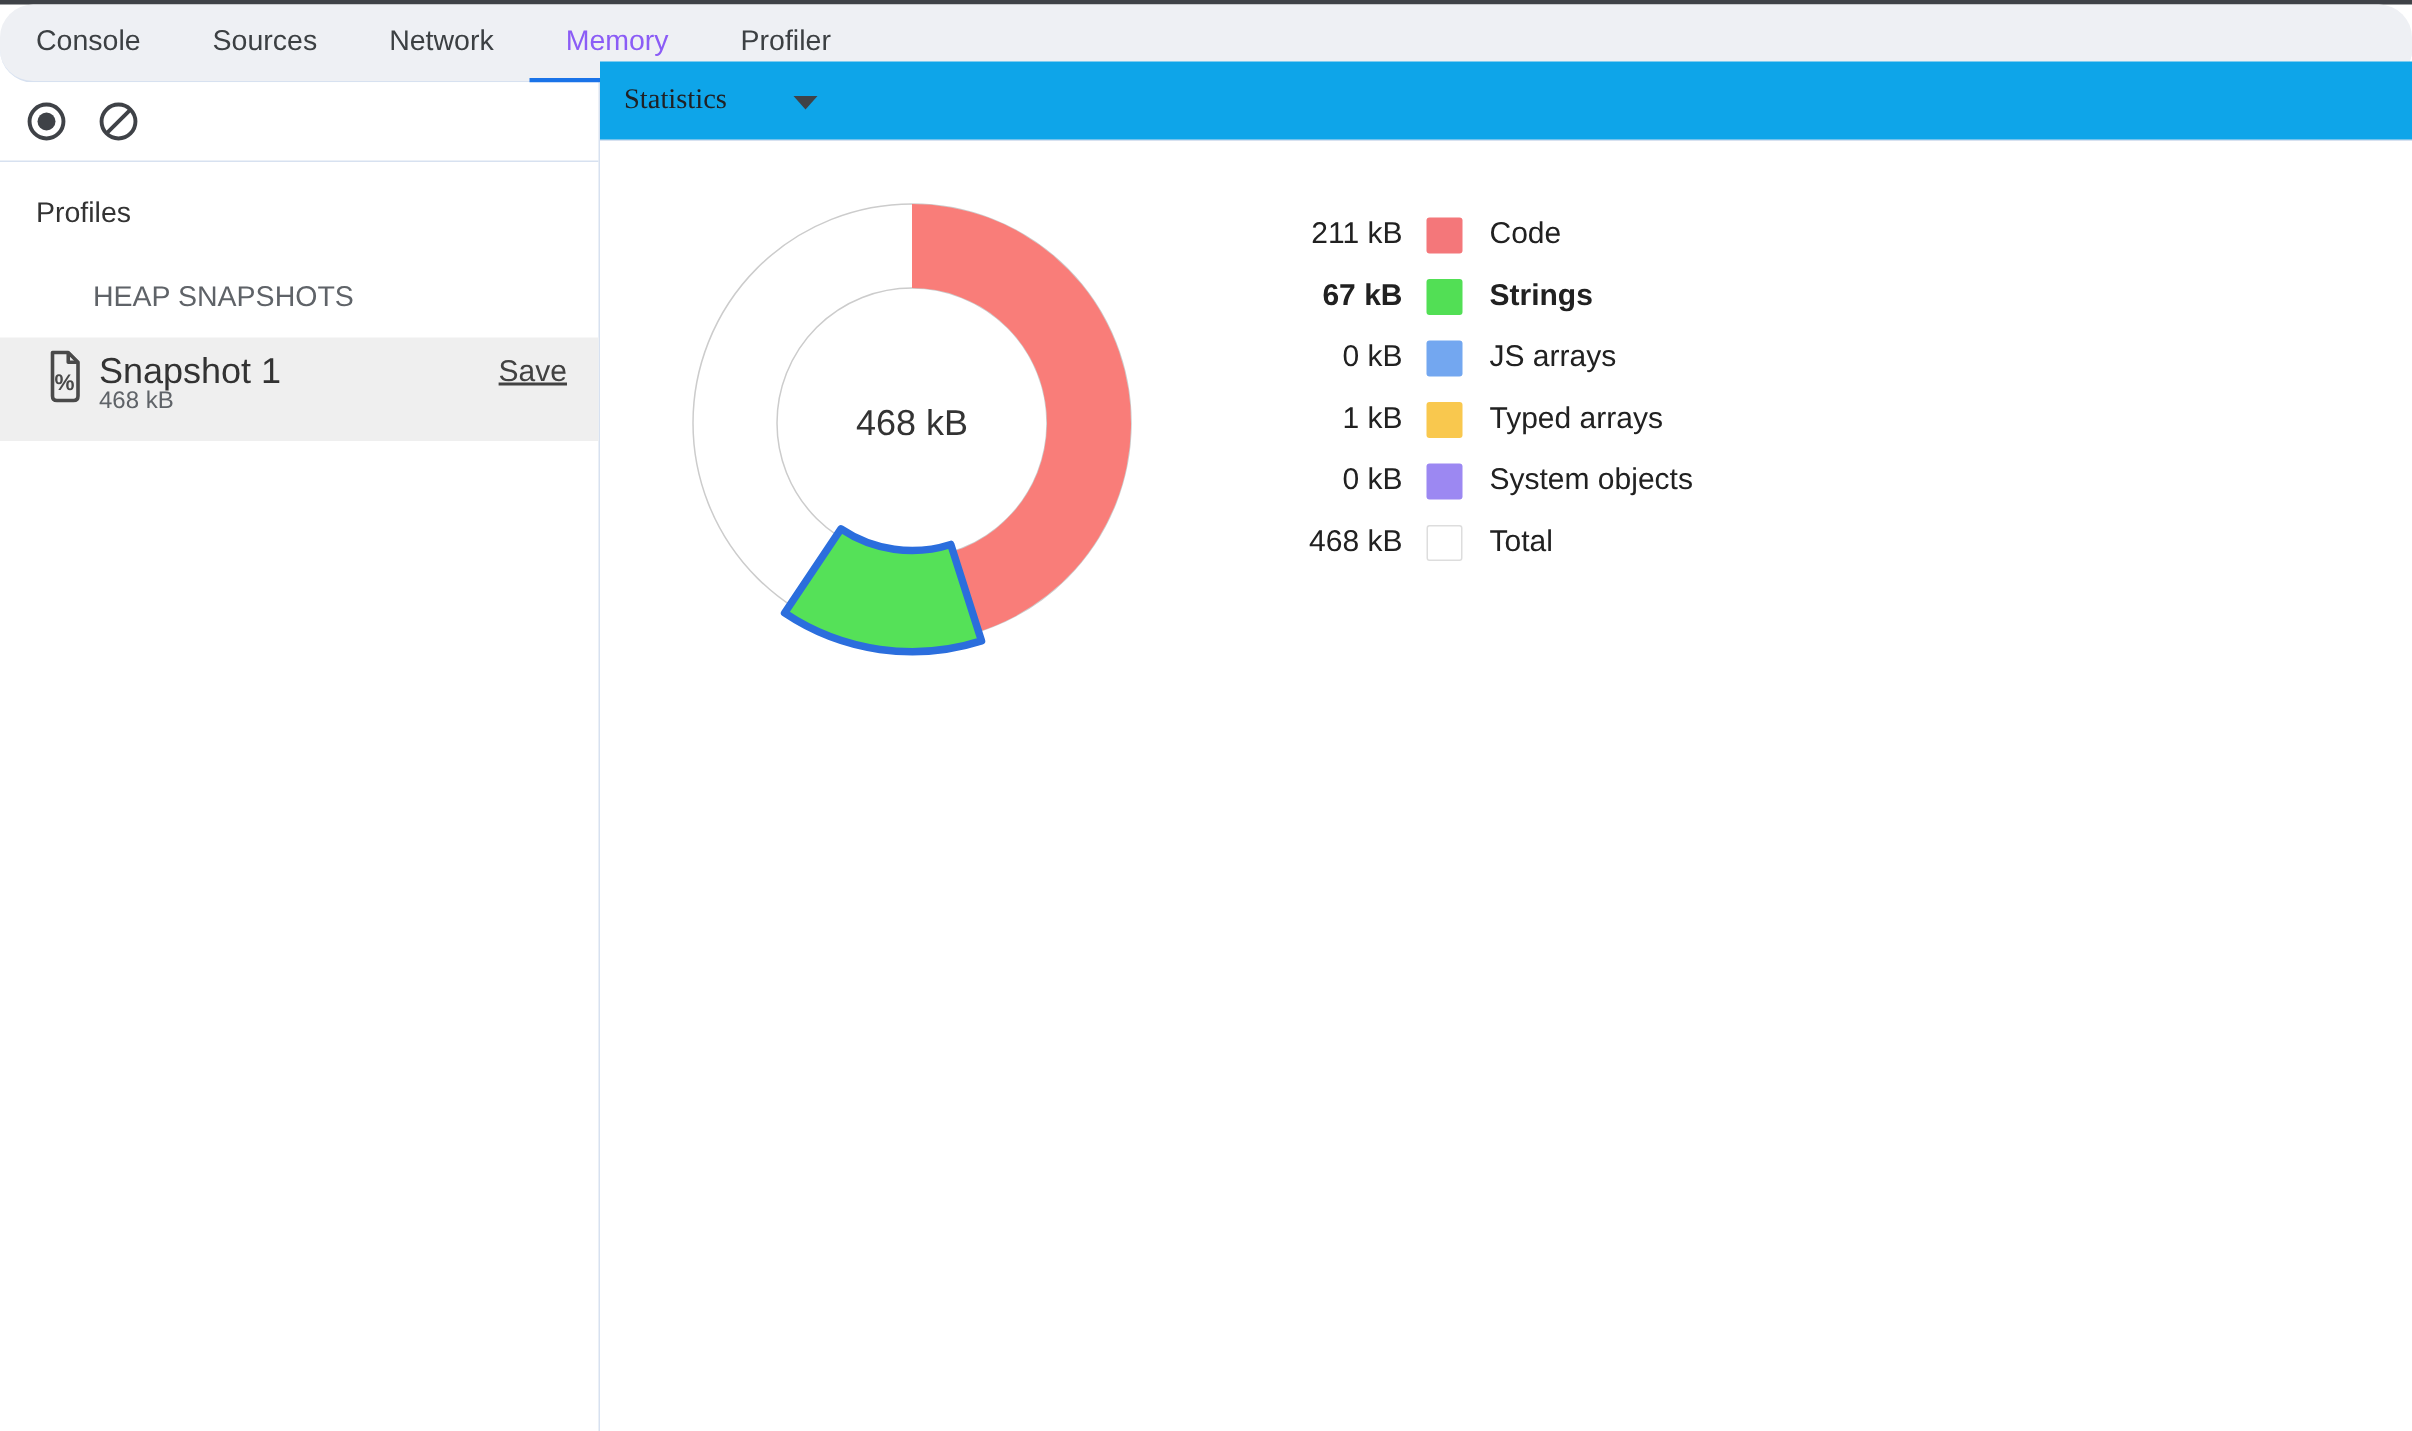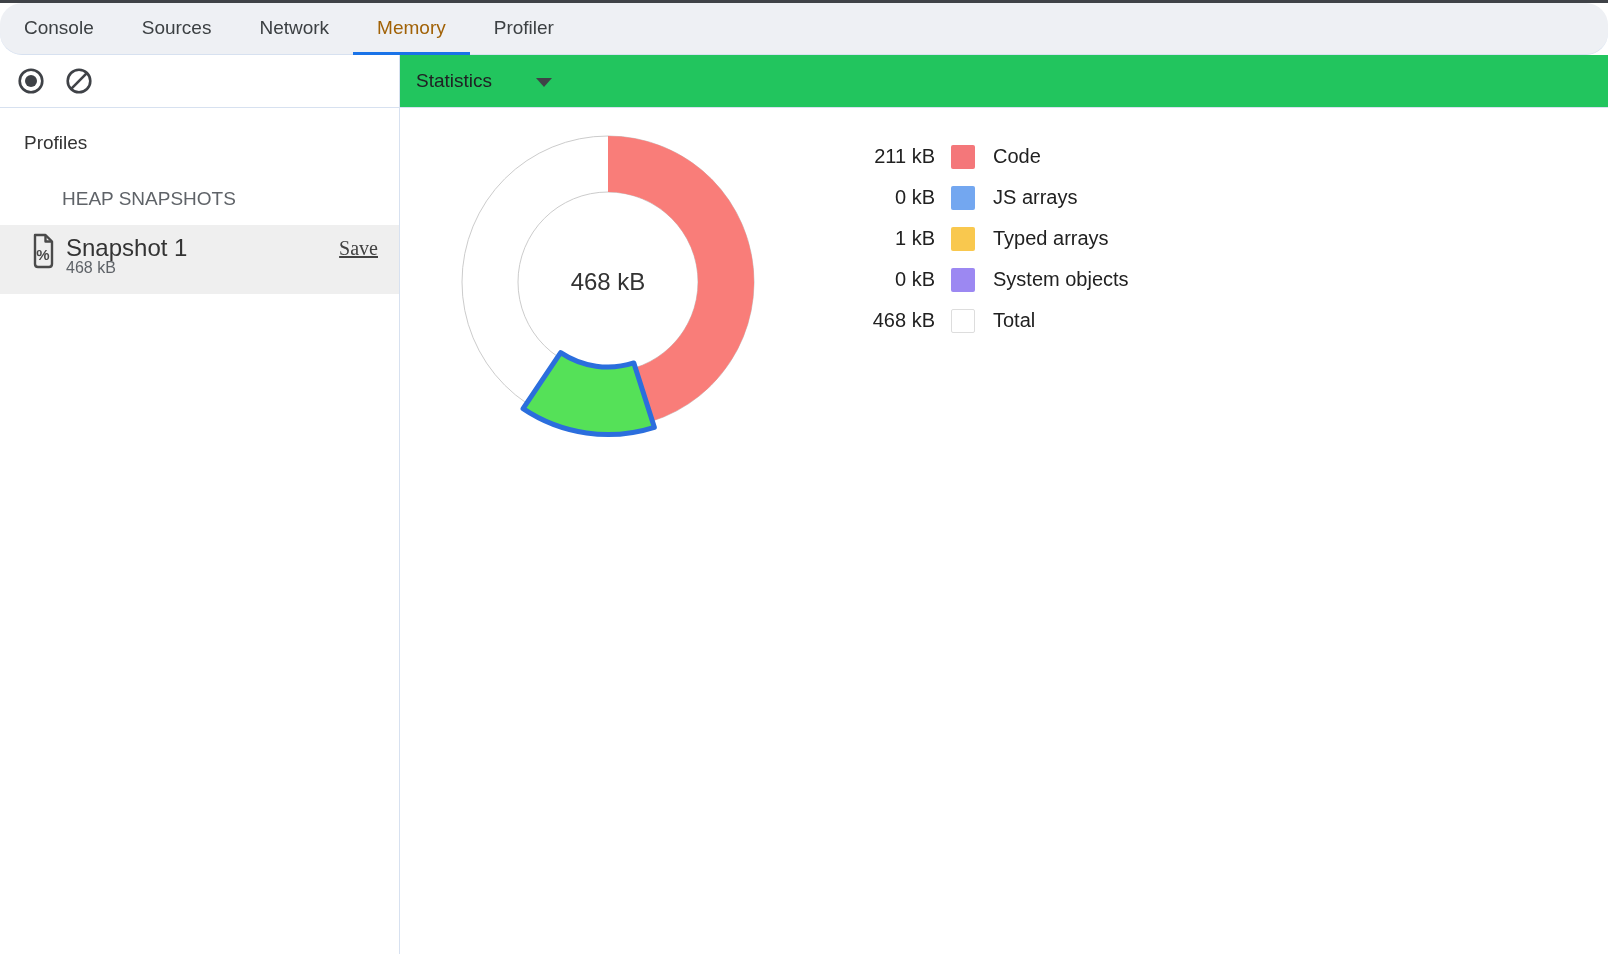--- a/index.html
+++ b/index.html
@@ -10,51 +10,51 @@
   }
   .topstrip{position:absolute;left:0;top:0;width:1608px;height:3px;background:#3f4247;}
   .tabbar{
     position:absolute;left:0;top:3px;width:1608px;height:52px;background:#eef0f4;
     border-bottom:1px solid #d7e1f0;display:flex;box-sizing:border-box;border-radius:22px;
   }
   .tab{
     padding:0 24px;display:flex;align-items:center;font-size:19px;color:#3c4043;
     border-bottom:3px solid transparent;box-sizing:border-box;cursor:pointer;height:52px;
   }
-  .tab.active{color:#a16207;border-bottom-color:#1a73e8;}
+  .tab.active{color:#8b5cf6;border-bottom-color:#1a73e8;}
   .toolbar-left{
     position:absolute;left:0;top:55px;width:399px;height:53px;background:#fff;
     border-bottom:1px solid #d7e1f0;box-sizing:border-box;
     display:flex;align-items:center;gap:18px;padding-left:16px;
   }
   .toolbar-right{
-    position:absolute;left:400px;top:55px;width:1208px;height:53px;background:#22c55e;
+    position:absolute;left:400px;top:41px;width:1208px;height:53px;background:#0ea5e9;
     border-bottom:1px solid #d7e1f0;box-sizing:border-box;
-    display:flex;align-items:center;padding-left:16px;
+    display:flex;align-items:center;padding-left:16px;font-family:Liberation Serif, serif;
   }
   .vdivider{position:absolute;left:399px;top:55px;width:1px;height:899px;background:#d7e1f0;}
   .icon-btn{width:30px;height:30px;cursor:pointer;display:block;}
   .stats-select{display:flex;align-items:center;font-size:19px;color:#202124;cursor:pointer;}
   .dd-triangle{
     width:0;height:0;margin-left:44px;margin-top:3px;
     border-left:8px solid transparent;border-right:8px solid transparent;
     border-top:9px solid #3f4247;
   }
   .sidebar-heading{position:absolute;font-size:19px;}
   .profiles-h{left:24px;top:132px;color:#333;}
   .heap-h{left:20px;top:188px;color:#5f6368;margin-left:42px;}
   .snapshot-row{
     position:absolute;left:0;top:225px;width:399px;height:69px;background:#efefef;cursor:pointer;
   }
   .snap-icon{position:absolute;left:29px;top:8px;}
   .snap-name{position:absolute;left:66px;top:9px;font-size:24px;color:#333;}
   .snap-size{position:absolute;left:66px;top:34px;font-size:16px;color:#5f6368;}
   .save-link{
     position:absolute;right:21px;top:12px;font-size:20px;color:#424242;
-    text-decoration:underline;cursor:pointer;font-family:Liberation Serif, serif;
+    text-decoration:underline;cursor:pointer;
   }
   .donut-svg{position:absolute;left:440px;top:115px;}
   .center-label{font-size:24px;fill:#333;}
   .legend{position:absolute;left:850px;top:136px;}
   .legend-row{display:flex;align-items:center;height:41px;}
   .legend-value{width:85px;text-align:right;font-size:20px;color:#212121;white-space:nowrap;}
   .legend-swatch{width:24px;height:24px;margin-left:16px;border-radius:2px;box-sizing:border-box;flex:none;}
   .legend-label{margin-left:18px;font-size:20px;color:#212121;white-space:nowrap;}
   .legend-row.bold .legend-value,.legend-row.bold .legend-label{font-weight:bold;}
 </style>
@@ -117,20 +117,25 @@
     </g>
   <text class="center-label" x="168" y="175" text-anchor="middle">468 kB</text>
 </svg>
 
 <div class="legend" id="legend">
     <div class="legend-row">
       <span class="legend-value">211 kB</span>
       <span class="legend-swatch" style="background: rgb(244, 119, 122);"></span>
       <span class="legend-label">Code</span>
     </div>
+    <div class="legend-row bold">
+      <span class="legend-value">67 kB</span>
+      <span class="legend-swatch" style="background: rgb(82, 223, 85);"></span>
+      <span class="legend-label">Strings</span>
+    </div>
     <div class="legend-row">
       <span class="legend-value">0 kB</span>
       <span class="legend-swatch" style="background: rgb(115, 167, 240);"></span>
       <span class="legend-label">JS arrays</span>
     </div>
     <div class="legend-row">
       <span class="legend-value">1 kB</span>
       <span class="legend-swatch" style="background: rgb(249, 200, 78);"></span>
       <span class="legend-label">Typed arrays</span>
     </div>

